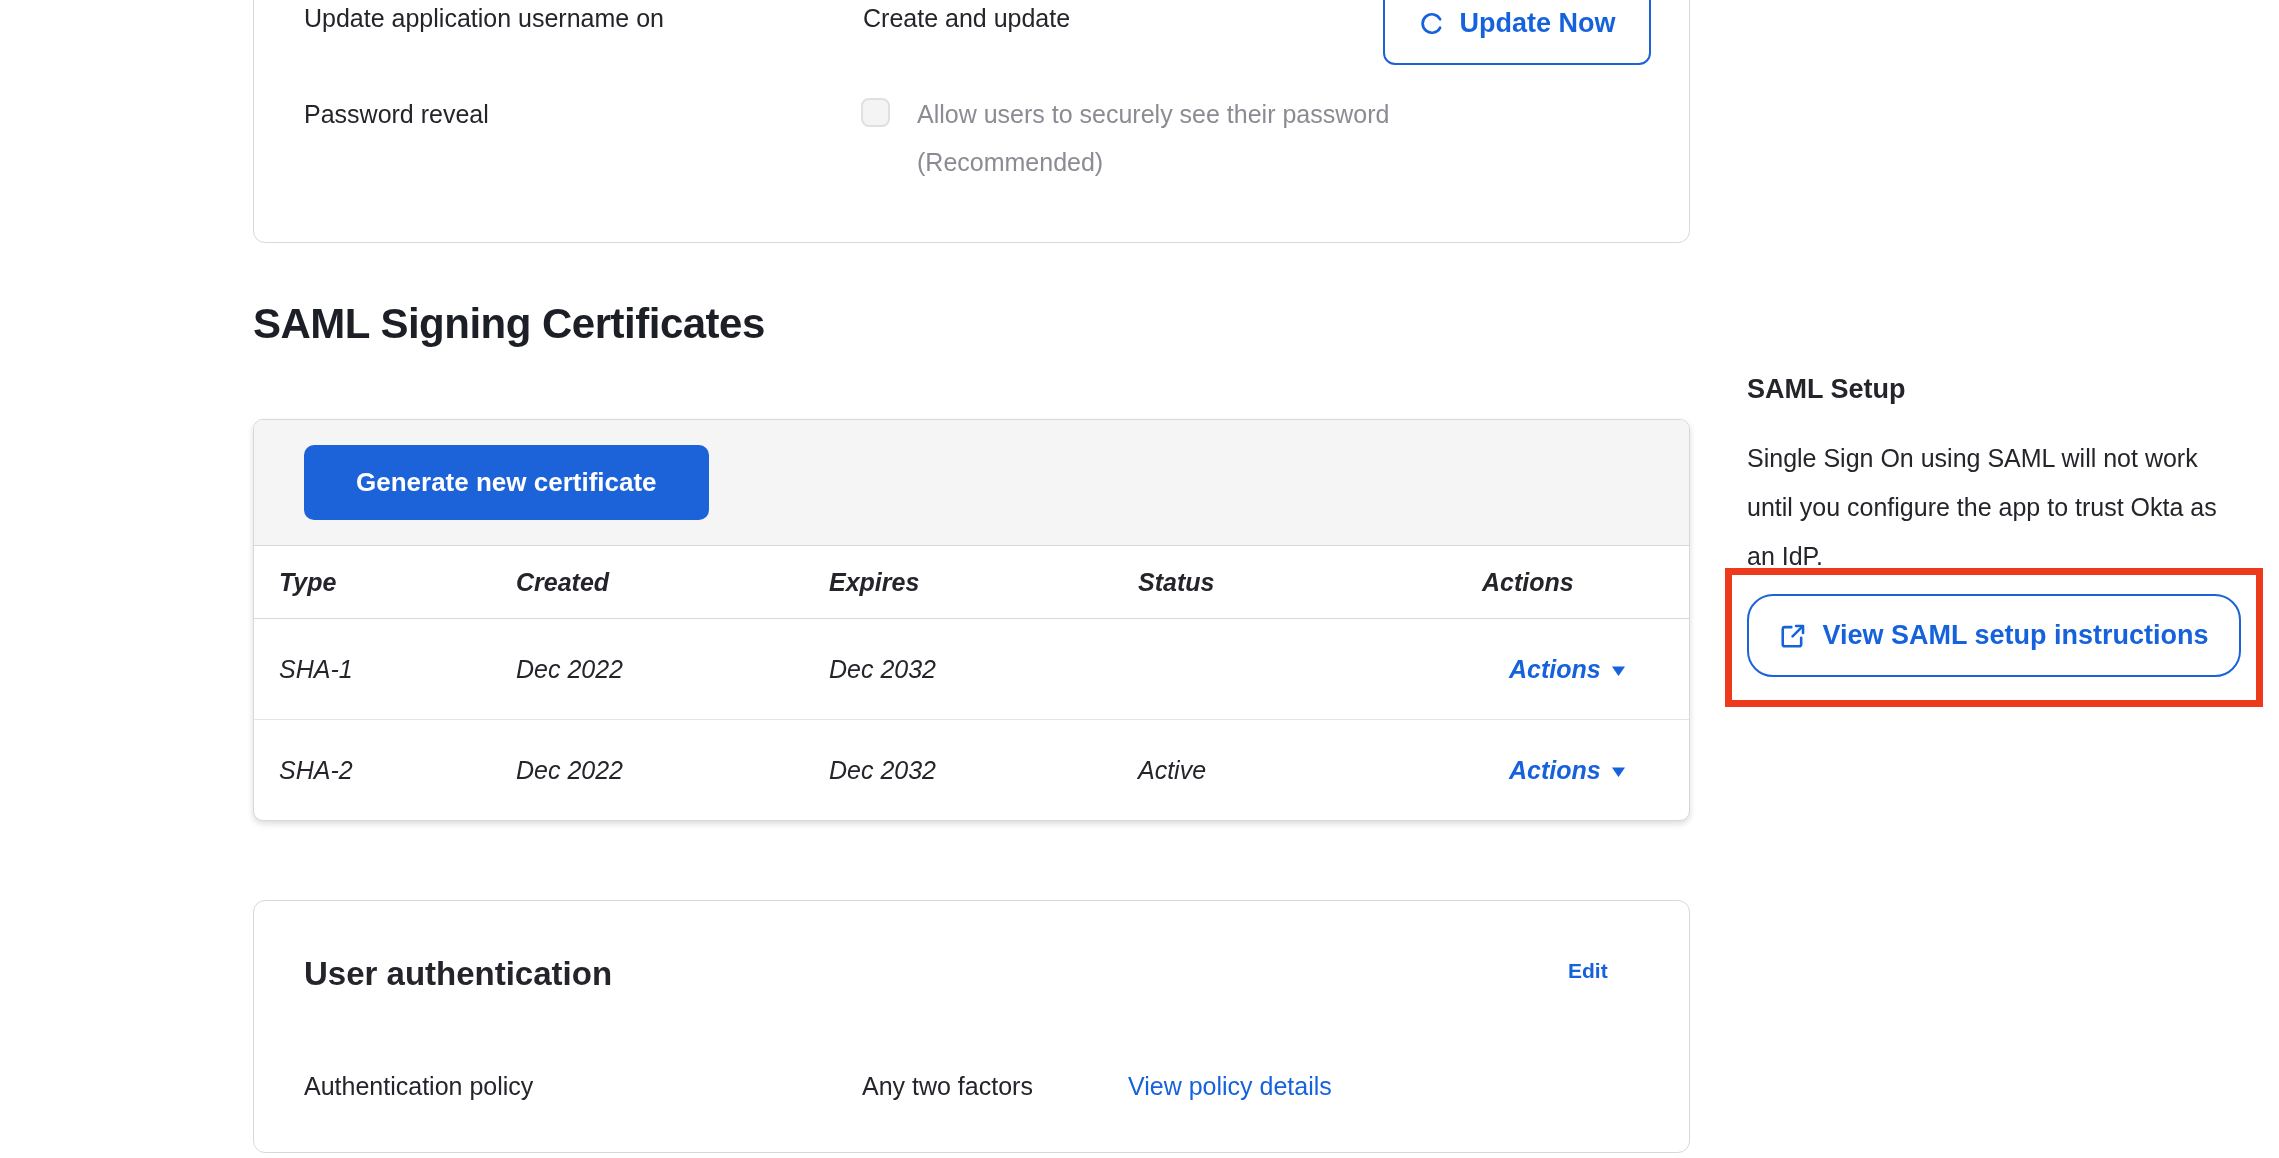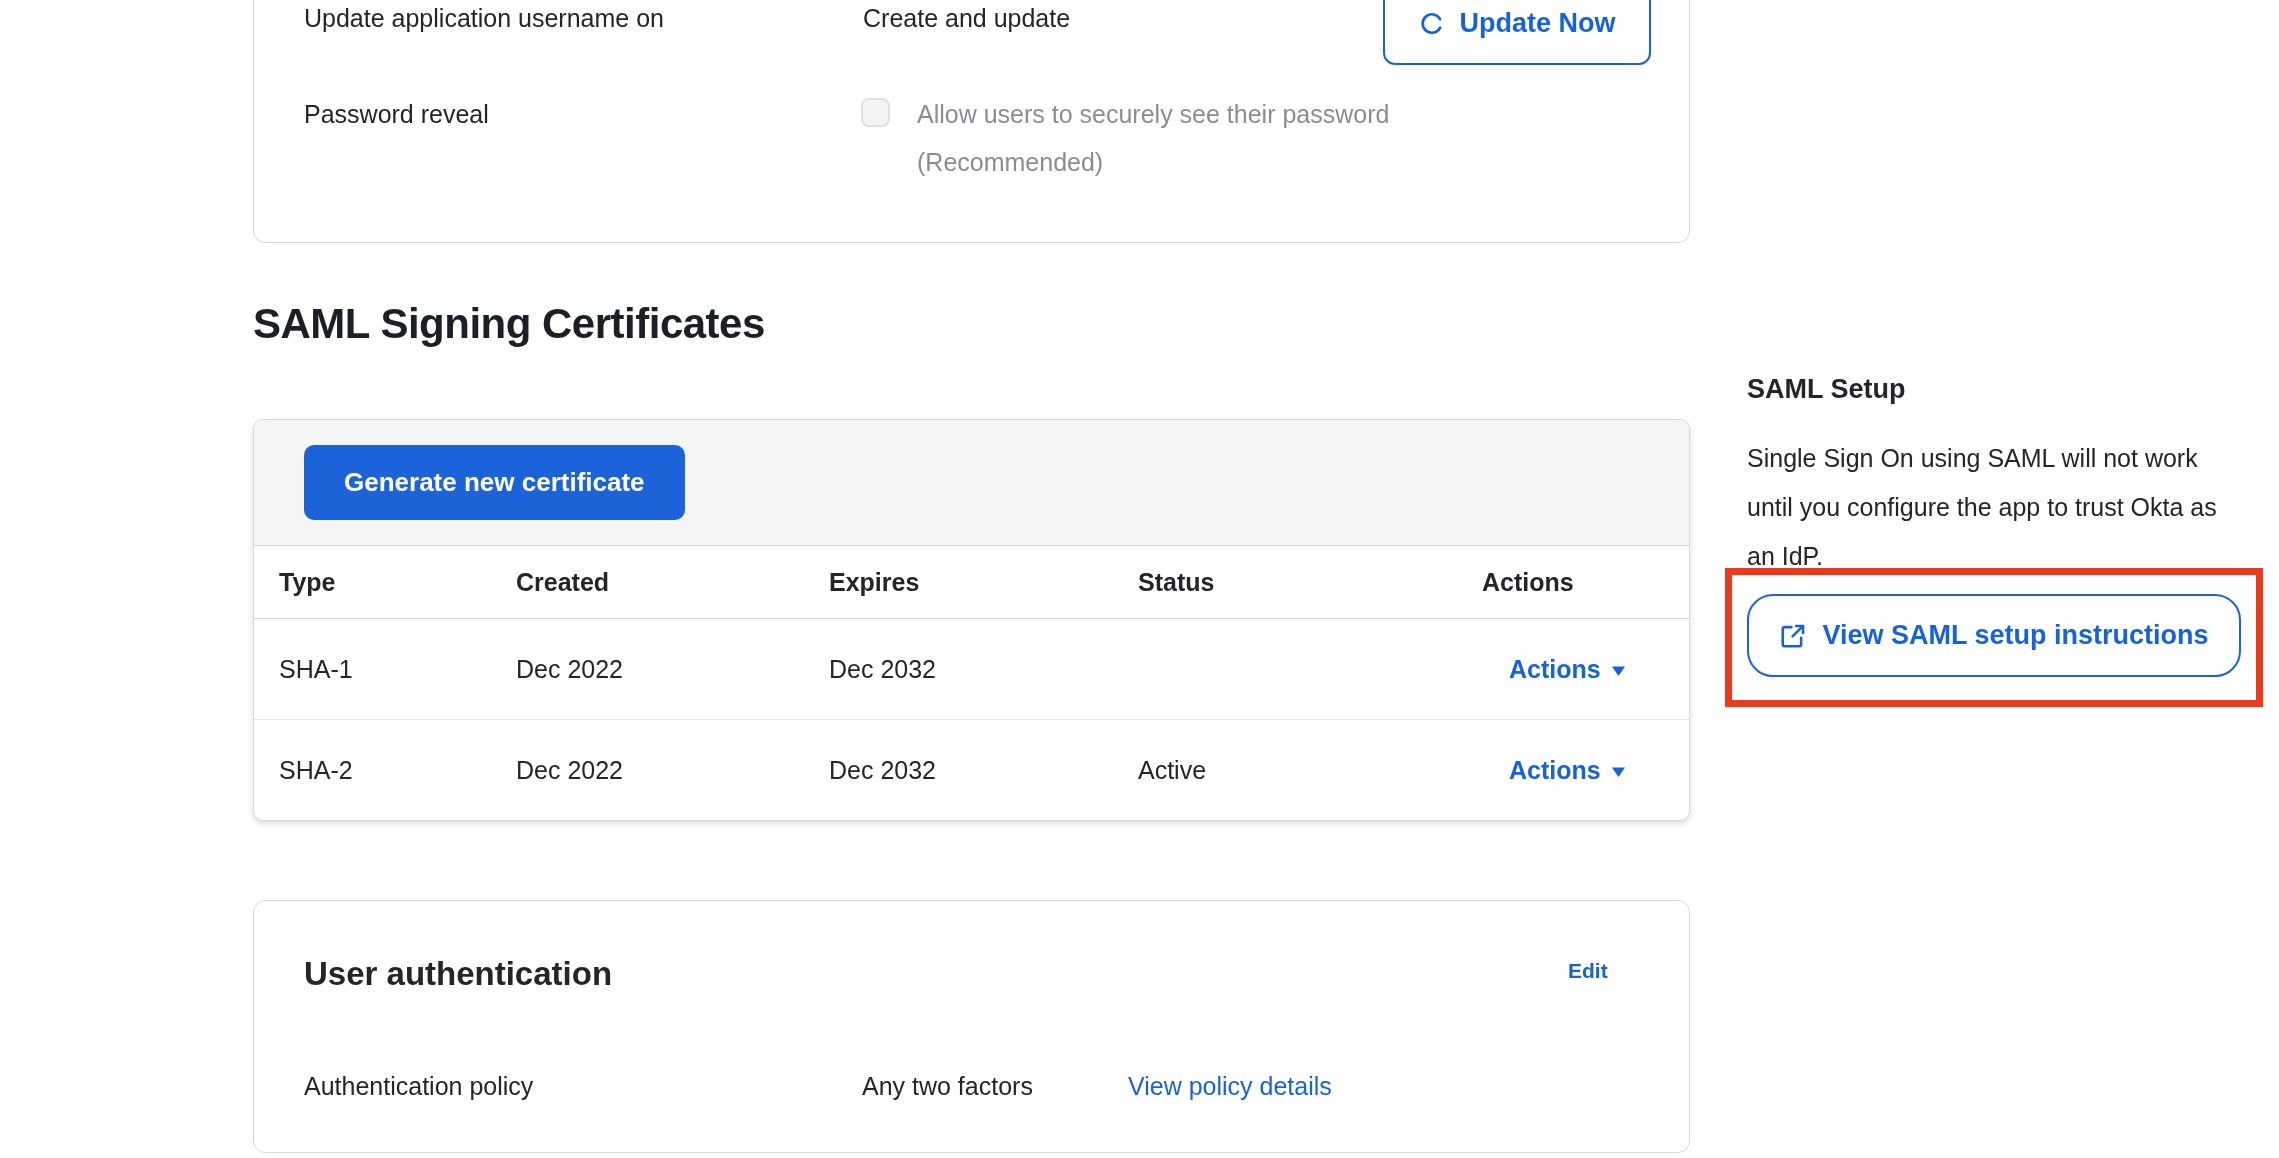--- a/index.html
+++ b/index.html
@@ -50,32 +50,32 @@
   
   #card-certs{
     left:253px;top:419px;width:1437px;height:402px;border-radius:10px;
     box-shadow:0 3px 6px rgba(0,0,0,.14);overflow:hidden;
   }
   #certs-toolbar{
     position:relative;height:126px;background:#f5f5f6;
     border-bottom:1px solid var(--border);box-sizing:border-box;
   }
   #generate-btn{
-    position:absolute;left:50px;top:25px;height:75px;padding:0 40px;
+    position:absolute;left:50px;top:25px;height:75px;padding:0 52px;
     background:var(--blue);color:#fff;border:none;border-radius:10px;
     font-weight:700;font-size:26px;cursor:pointer;font-family:inherit;
   }
   .thead{
     position:relative;height:73px;border-bottom:1px solid var(--border);
     box-sizing:border-box;font-weight:700;font-size:25px;
   }
   .trow{position:relative;height:101px;box-sizing:border-box;font-size:25px;}
   .trow.first{border-bottom:1px solid var(--row-border);}
   .cell{
-    position:absolute;top:0;height:100%;display:flex;align-items:center;gap:10px;
+    position:absolute;top:0;height:100%;display:flex;align-items:center;gap:10px;font-style:italic;
   }
   .c-type{left:25px;}  .c-created{left:262px;} .c-expires{left:575px;}
   .c-status{left:884px;} .c-actions-h{left:1228px;} .c-actions{left:1255px;}
   .actions-link{color:var(--link);font-weight:700;cursor:pointer;}
   .warning-wrap{color:var(--warning);display:flex;align-items:center;}
 
   
   #card-auth{left:253px;top:900px;width:1437px;height:253px;}
   #auth-title{left:50px;top:53px;font-size:33px;font-weight:700;line-height:40px;margin:0;}
   #auth-edit{left:1314px;top:58px;font-size:21px;font-weight:700;color:var(--link);cursor:pointer;}

